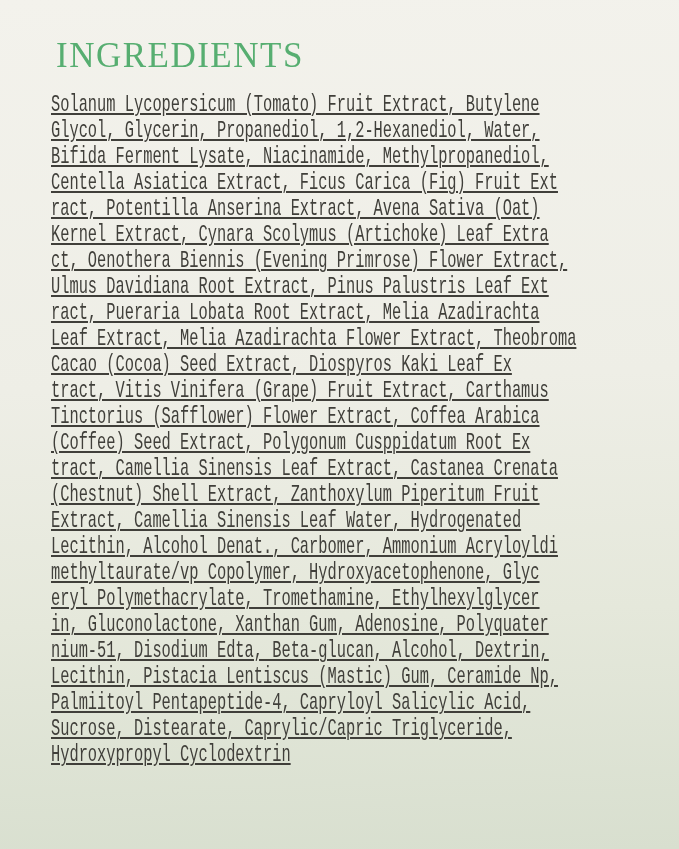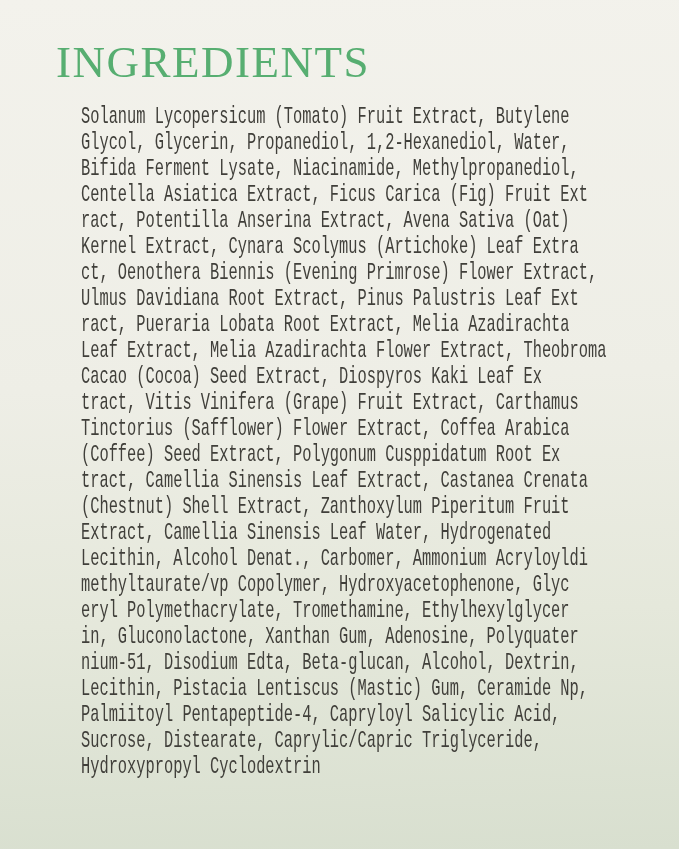--- a/index.html
+++ b/index.html
@@ -18,27 +18,28 @@
     position: relative;
     width: 679px;
     height: 849px;
     overflow: hidden;
     background: linear-gradient(178deg, var(--bg-top) 0%, var(--bg-mid) 45%, #e5e8db 72%, var(--bg-bottom) 100%);
   }
   .page-title {
     margin: 36px 0 0 56px;
     font-family: "Liberation Serif", serif;
     font-weight: 400;
-    font-size: 45px;
+    font-size: 35px;
     letter-spacing: 1.5px;
     color: var(--title-color);
   }
   .ingredients-text {
-    margin: 16px 0 0 81px;
+    margin: 16px 0 0 51px;
     color: var(--text-color);
+    text-decoration: underline;
   }
   .line {
     font-size: 24px;
     line-height: 26px;
     white-space: nowrap;
     transform: scaleX(0.64);
     transform-origin: 0 50%;
   }
 </style>
 </head>

